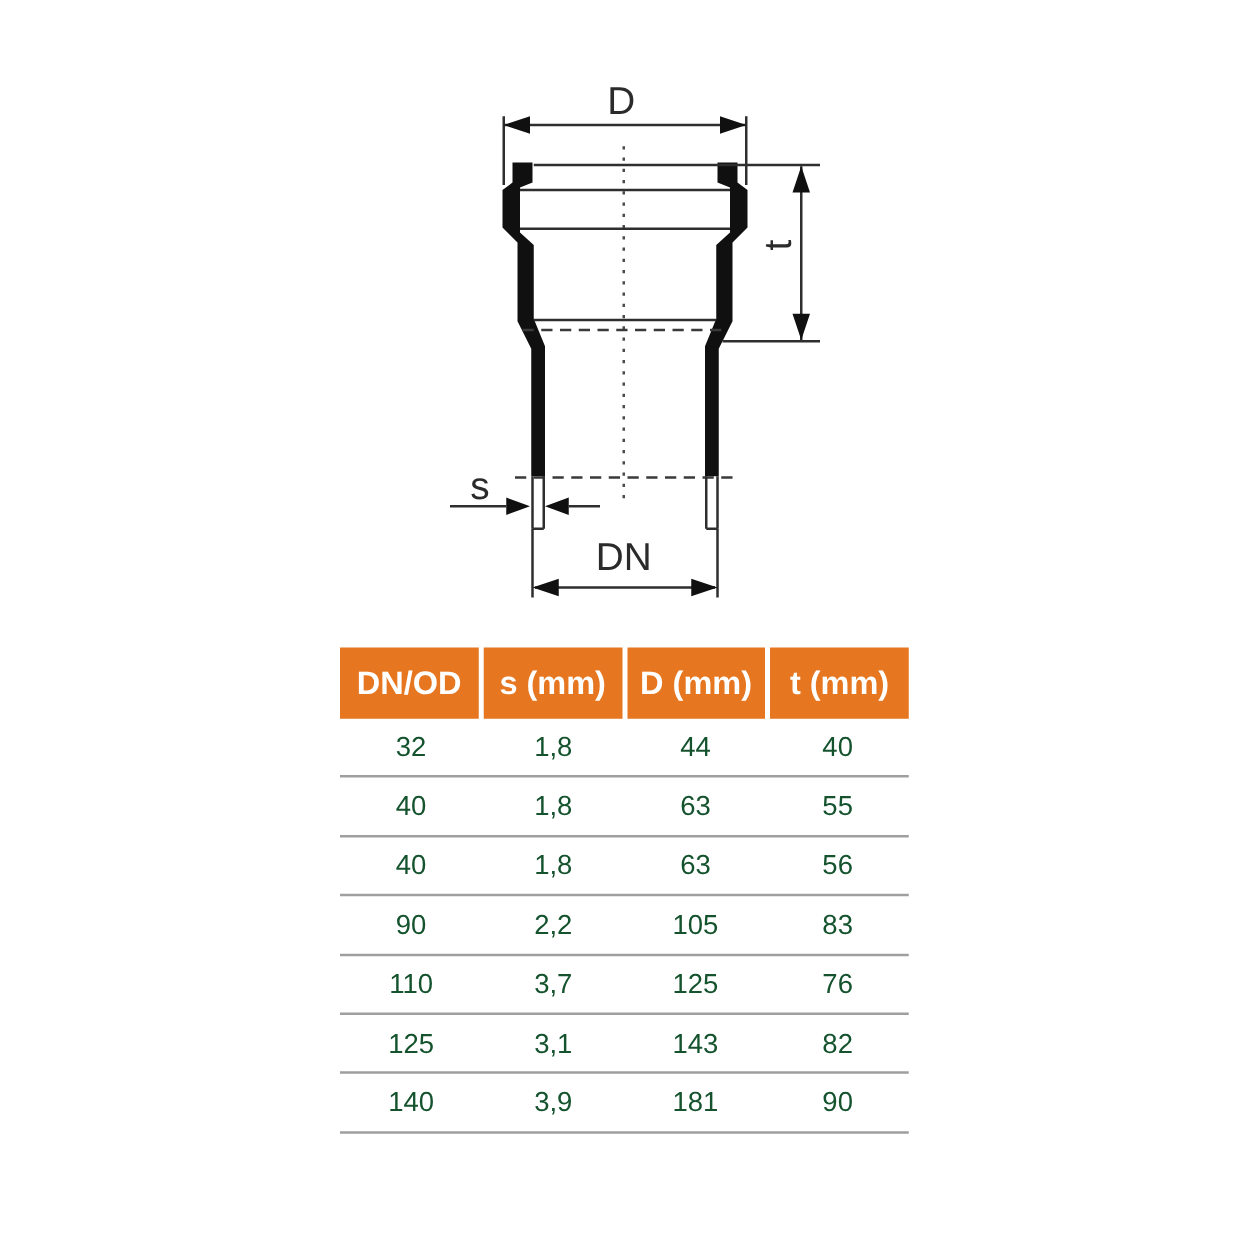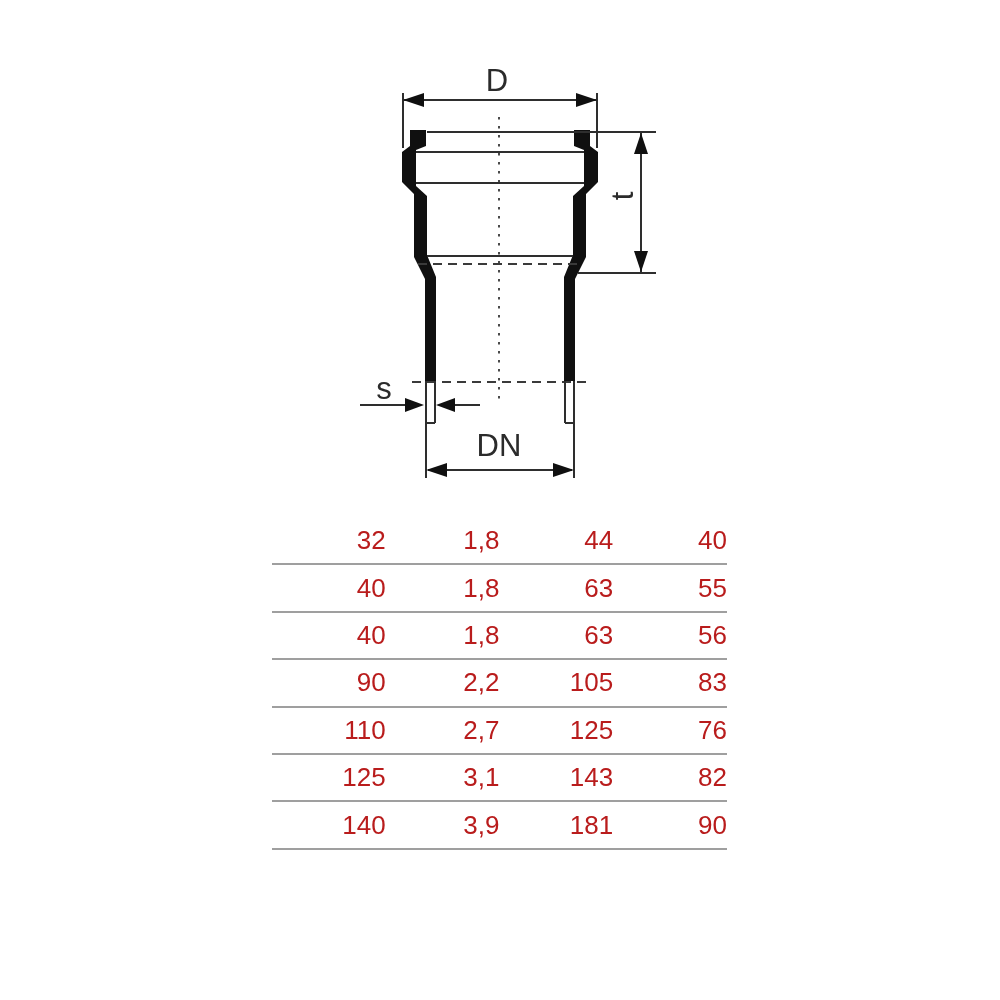--- a/index.html
+++ b/index.html
@@ -18,21 +18,21 @@
   .spec-table{position:absolute;left:272px;top:518px;width:455px;}
   .thead{display:grid;grid-template-columns:repeat(4,1fr);column-gap:4px;height:57px;}
   .th{
     background:#e6761f;color:#ffffff;font-weight:700;font-size:26px;
     display:flex;align-items:center;justify-content:center;
   }
   .trow{
     display:grid;grid-template-columns:repeat(4,1fr);height:45.4px;
     border-bottom:2px solid #9f9f9f;align-items:center;
   }
-  .td{text-align:right;font-size:26px;color:#b91c1c;}
+  .td{text-align:center;font-size:22px;color:#14532d;}
 </style>
 </head>
 <body>
 
 <div class="stage">
 
   <svg class="drawing-svg" width="1000" height="1000" viewBox="0 0 1000 1000">
 
     <line class="center" x1="499" y1="117" x2="499" y2="400"></line>
 
@@ -87,20 +87,26 @@
 
     <g>
       <line class="thin" x1="428" y1="470" x2="572" y2="470"></line>
       <polygon class="solidfill" points="426,470 447,463 447,477"></polygon>
       <polygon class="solidfill" points="574,470 553,463 553,477"></polygon>
       <text class="dimtext" x="499" y="456" text-anchor="middle">DN</text>
     </g>
   </svg>
 
   <div class="spec-table">
+    <div class="thead">
+      <div class="th">DN/OD</div>
+      <div class="th">s (mm)</div>
+      <div class="th">D (mm)</div>
+      <div class="th">t (mm)</div>
+    </div>
 
     <div class="trow">
       <div class="td">32</div>
       <div class="td">1,8</div>
       <div class="td">44</div>
       <div class="td">40</div>
     </div>
     <div class="trow">
       <div class="td">40</div>
       <div class="td">1,8</div>
@@ -114,21 +120,21 @@
       <div class="td">56</div>
     </div>
     <div class="trow">
       <div class="td">90</div>
       <div class="td">2,2</div>
       <div class="td">105</div>
       <div class="td">83</div>
     </div>
     <div class="trow">
       <div class="td">110</div>
-      <div class="td">2,7</div>
+      <div class="td">3,7</div>
       <div class="td">125</div>
       <div class="td">76</div>
     </div>
     <div class="trow">
       <div class="td">125</div>
       <div class="td">3,1</div>
       <div class="td">143</div>
       <div class="td">82</div>
     </div>
     <div class="trow">

